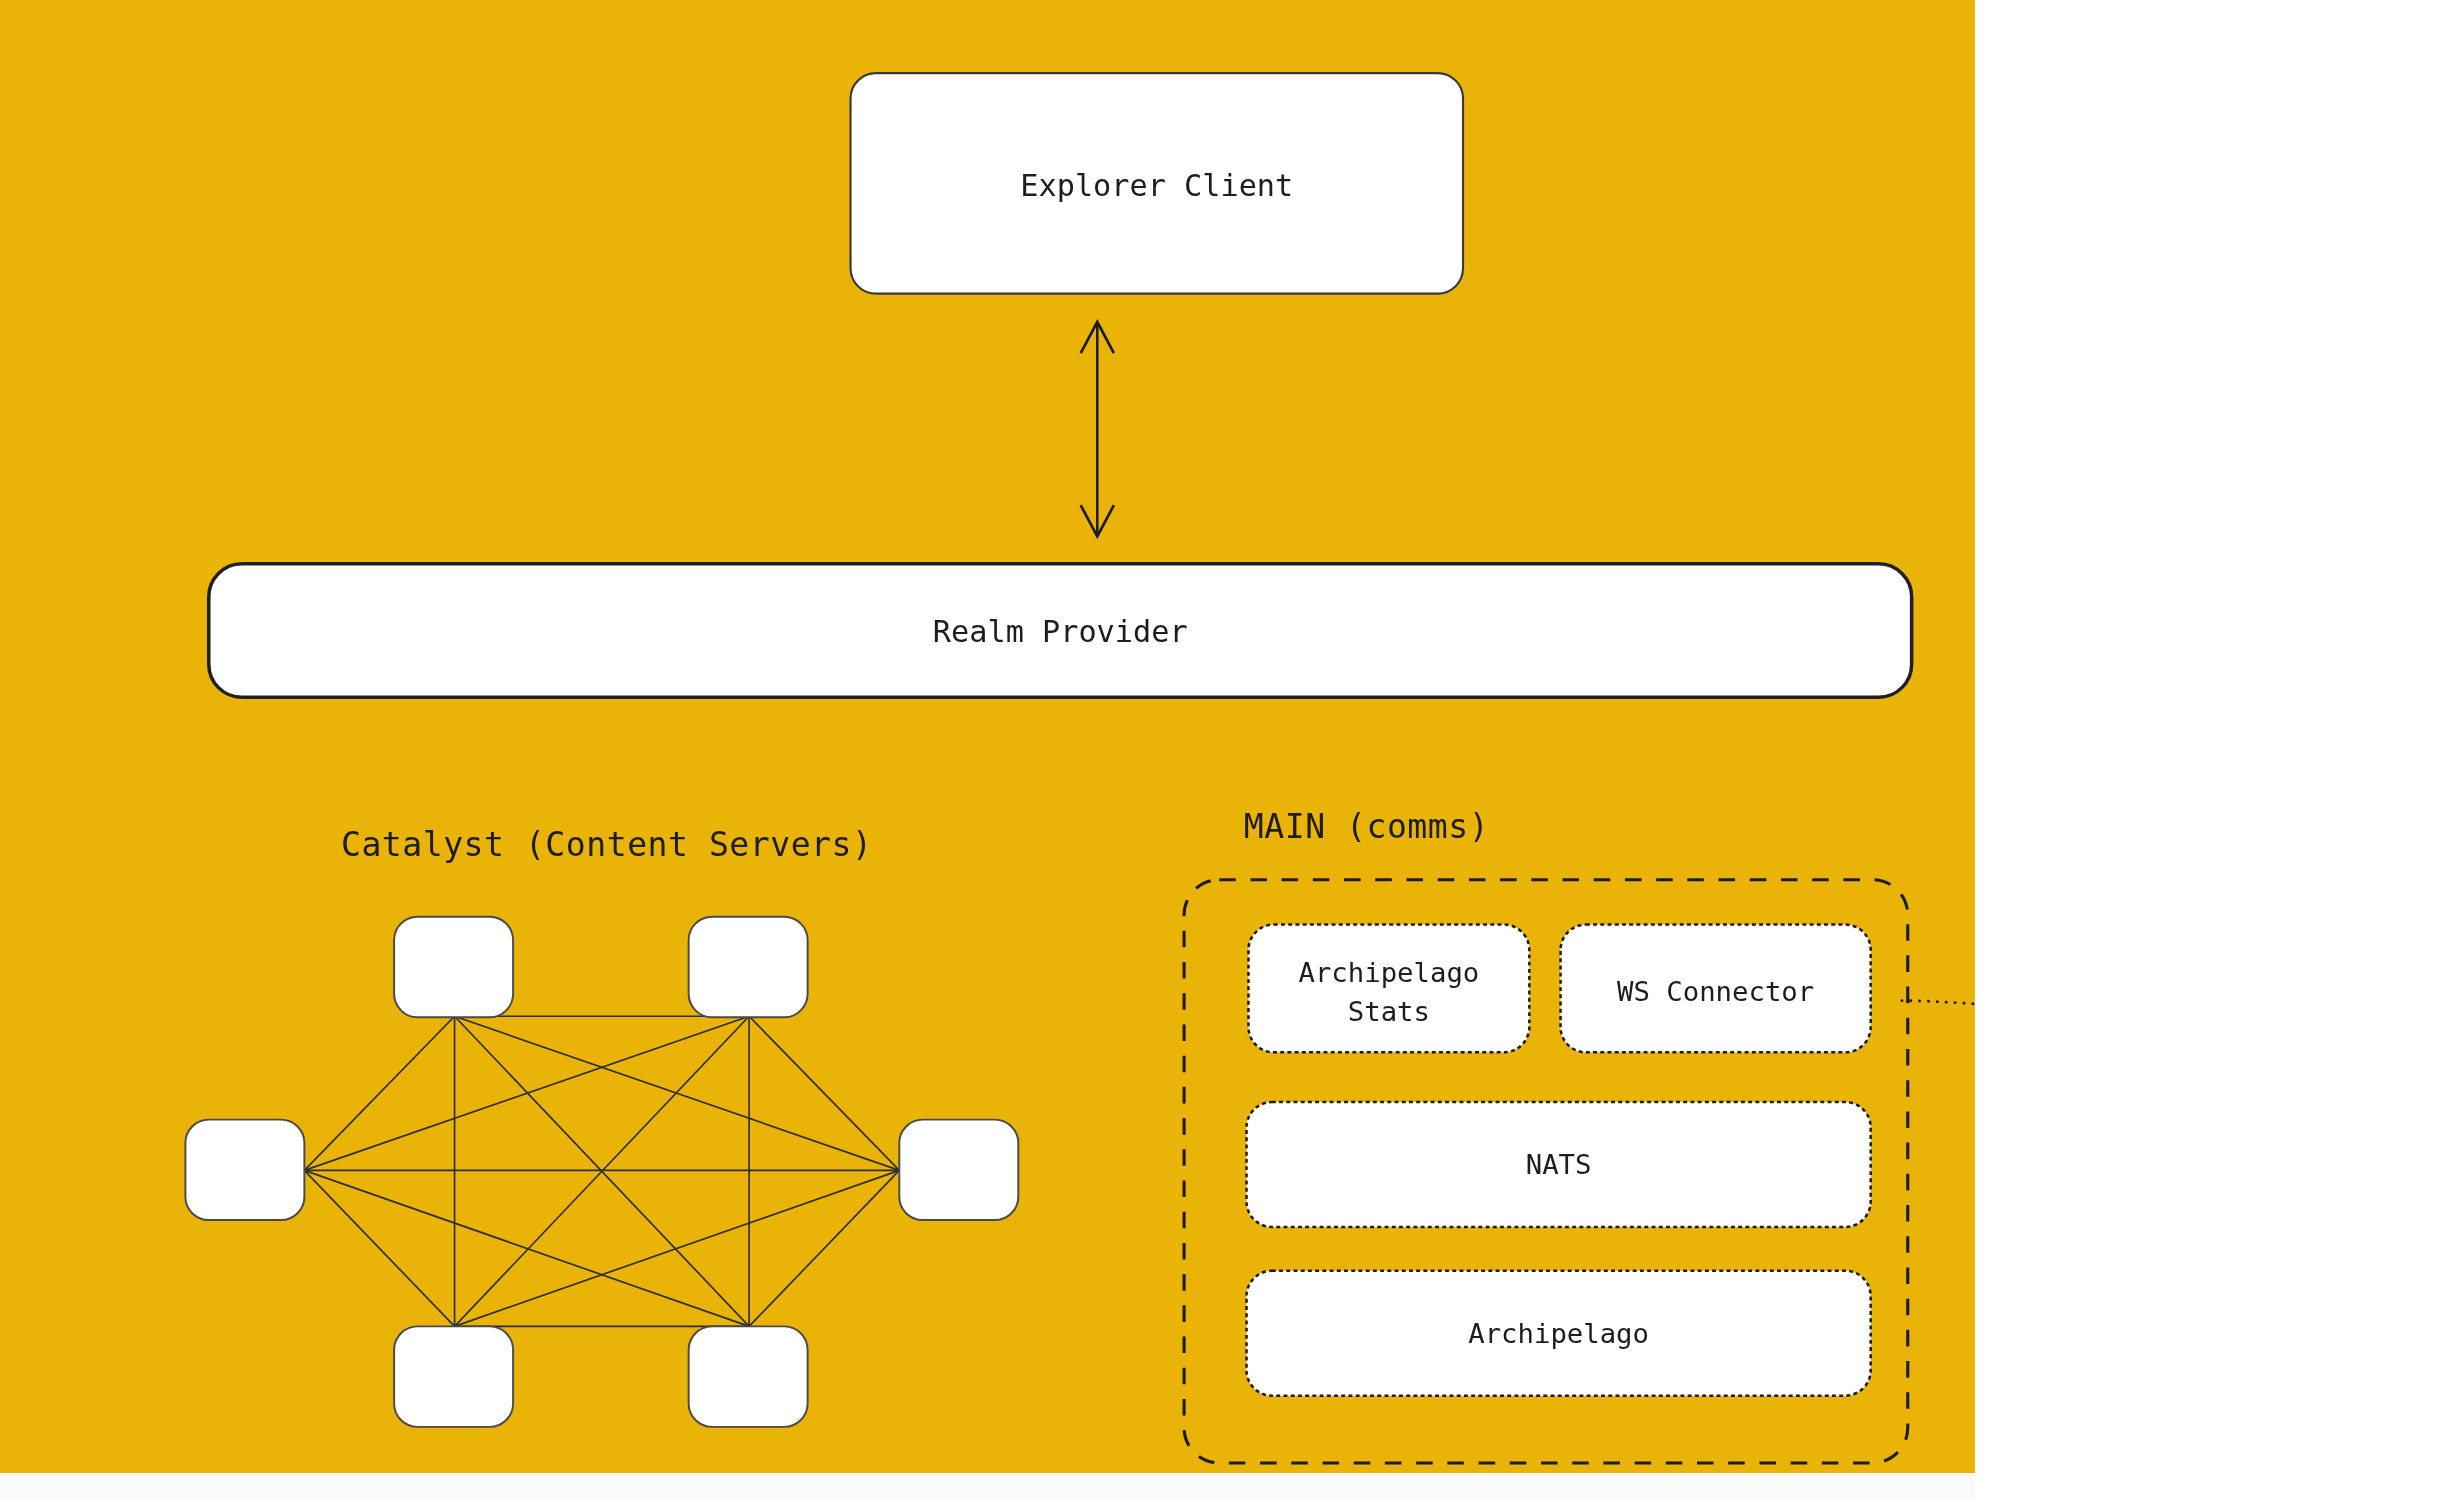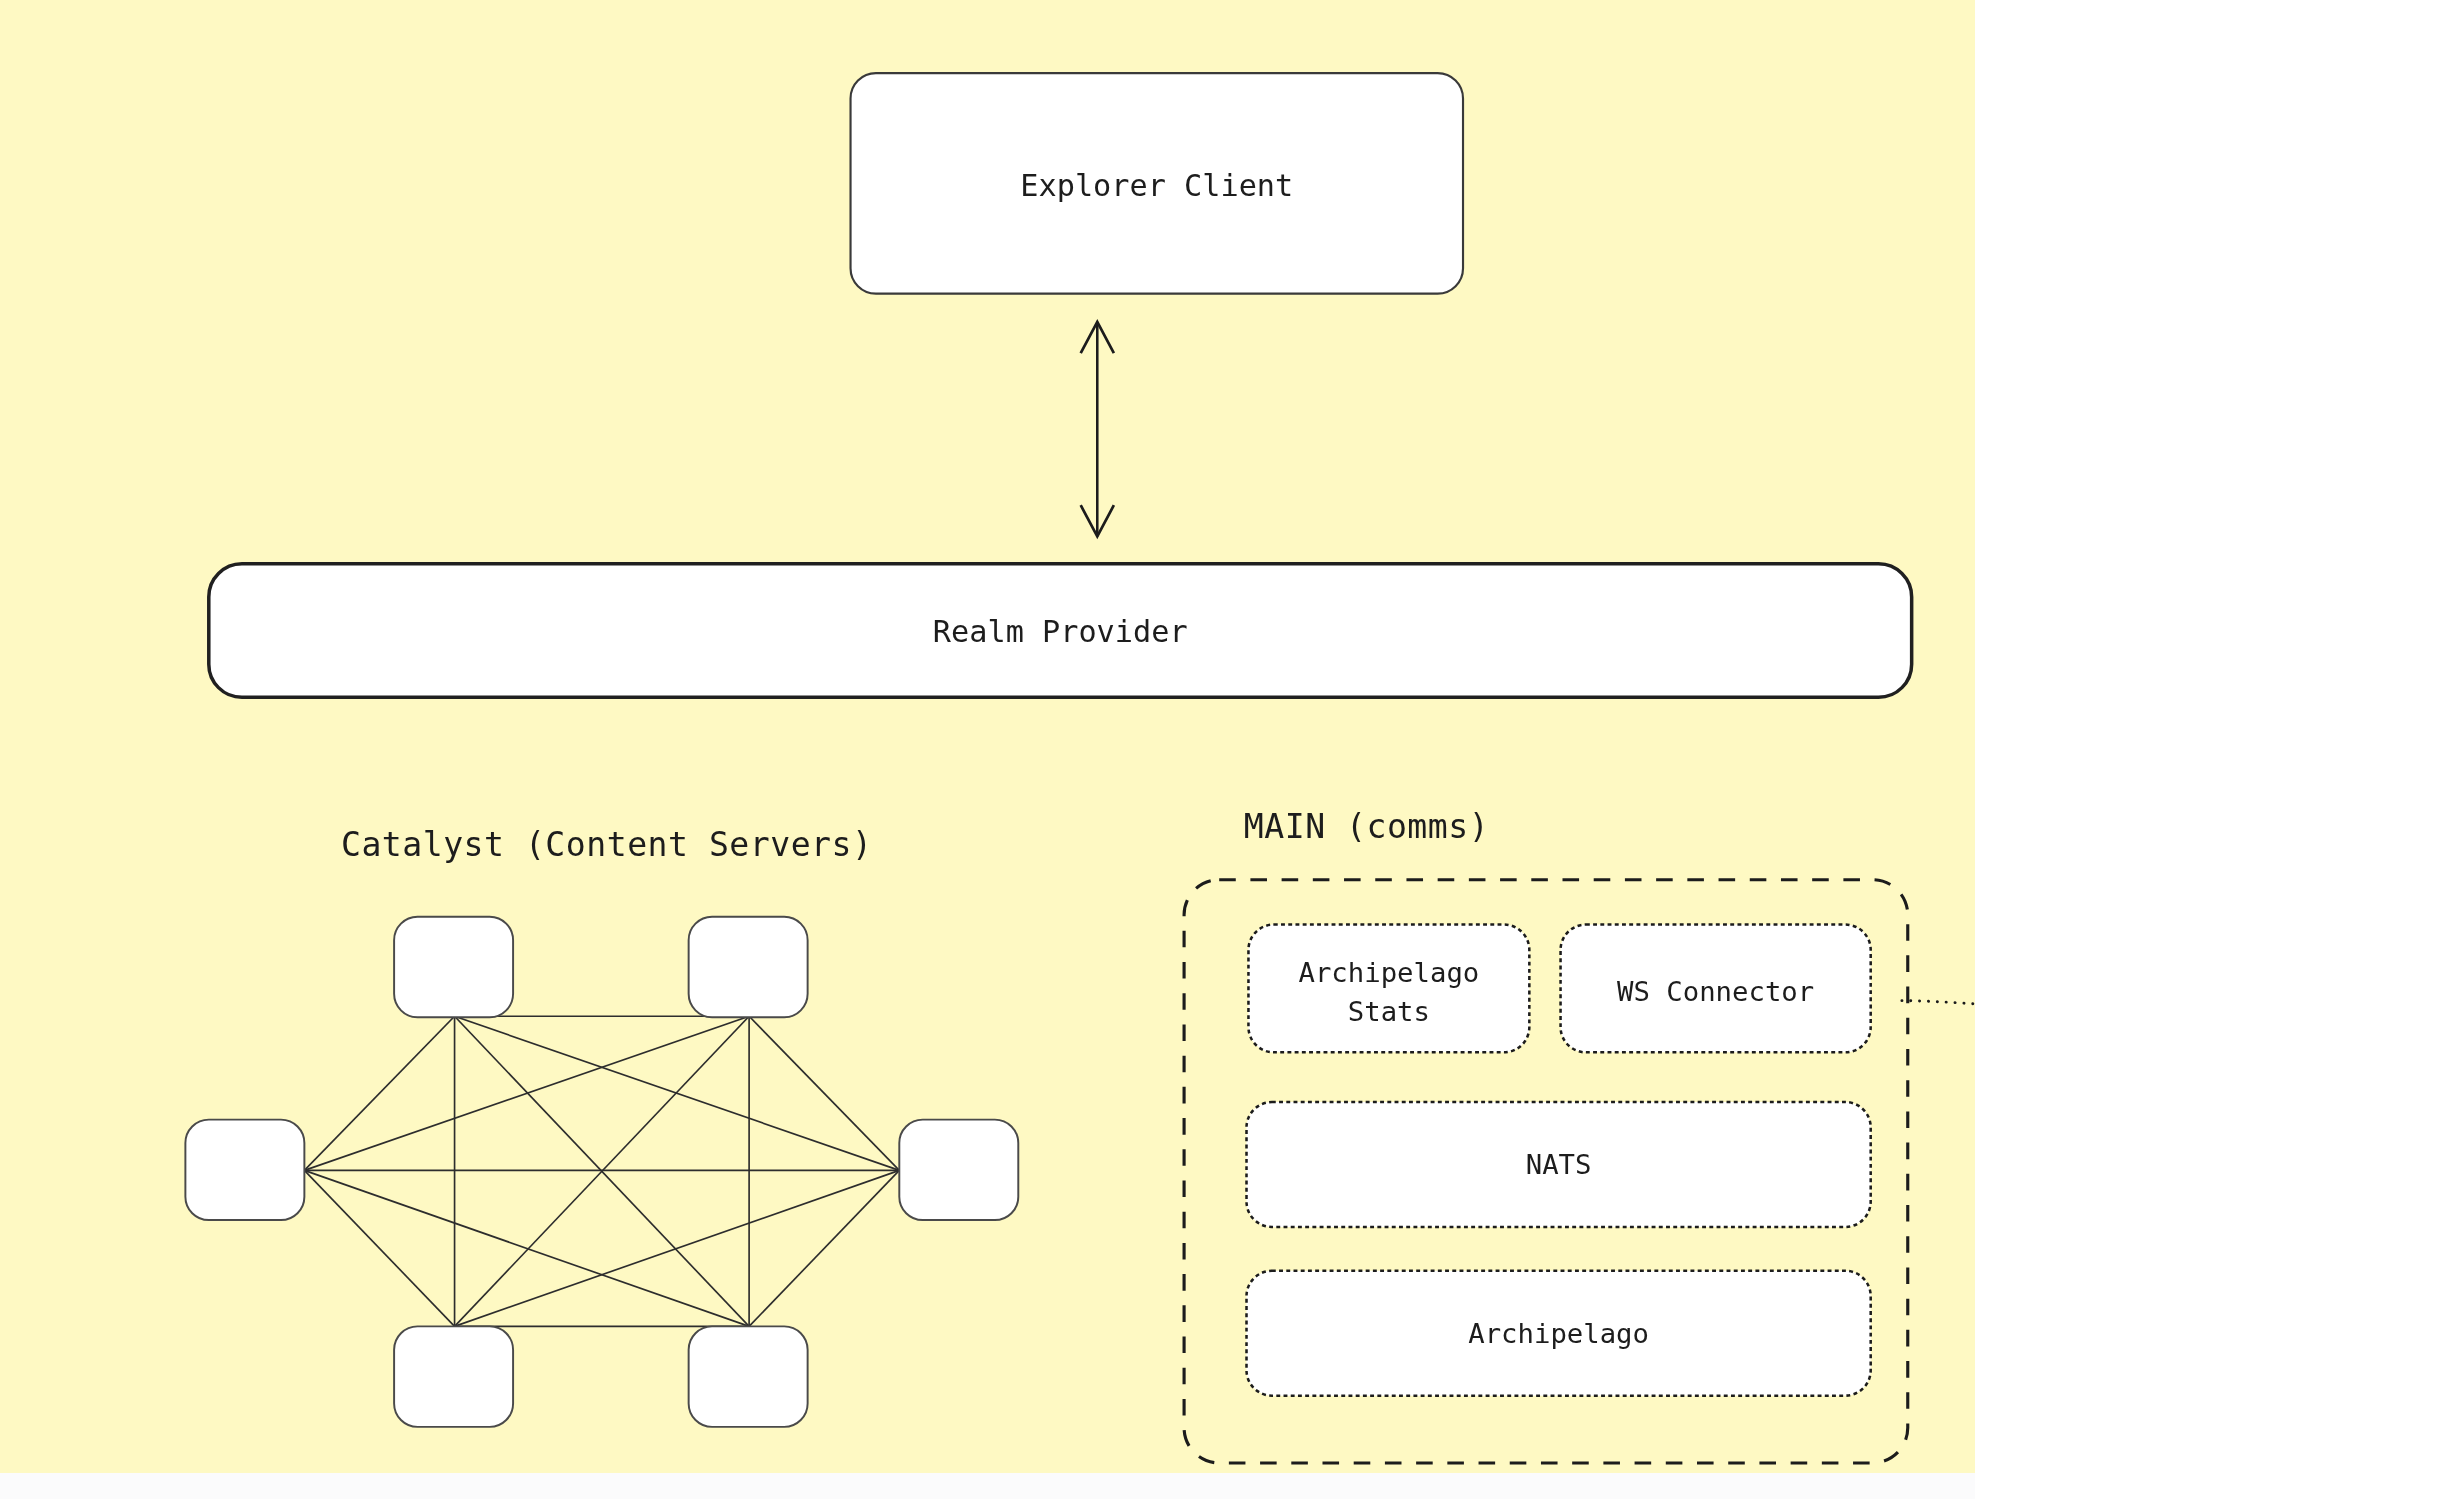--- a/index.html
+++ b/index.html
@@ -7,21 +7,21 @@
     padding: 0;
     background: #ffffff;
   }
   body {
     font-family: "DejaVu Sans Mono", monospace;
   }
   #canvas {
     position: relative;
     width: 1975px;
     height: 1500px;
-    background: #fef9c3;
+    background: #eab308;
     overflow: hidden;
   }
   #footer-band {
     position: absolute;
     left: 0;
     bottom: 0;
     width: 2454px;
     height: 27px;
     background: #fbfbfc;
   }

